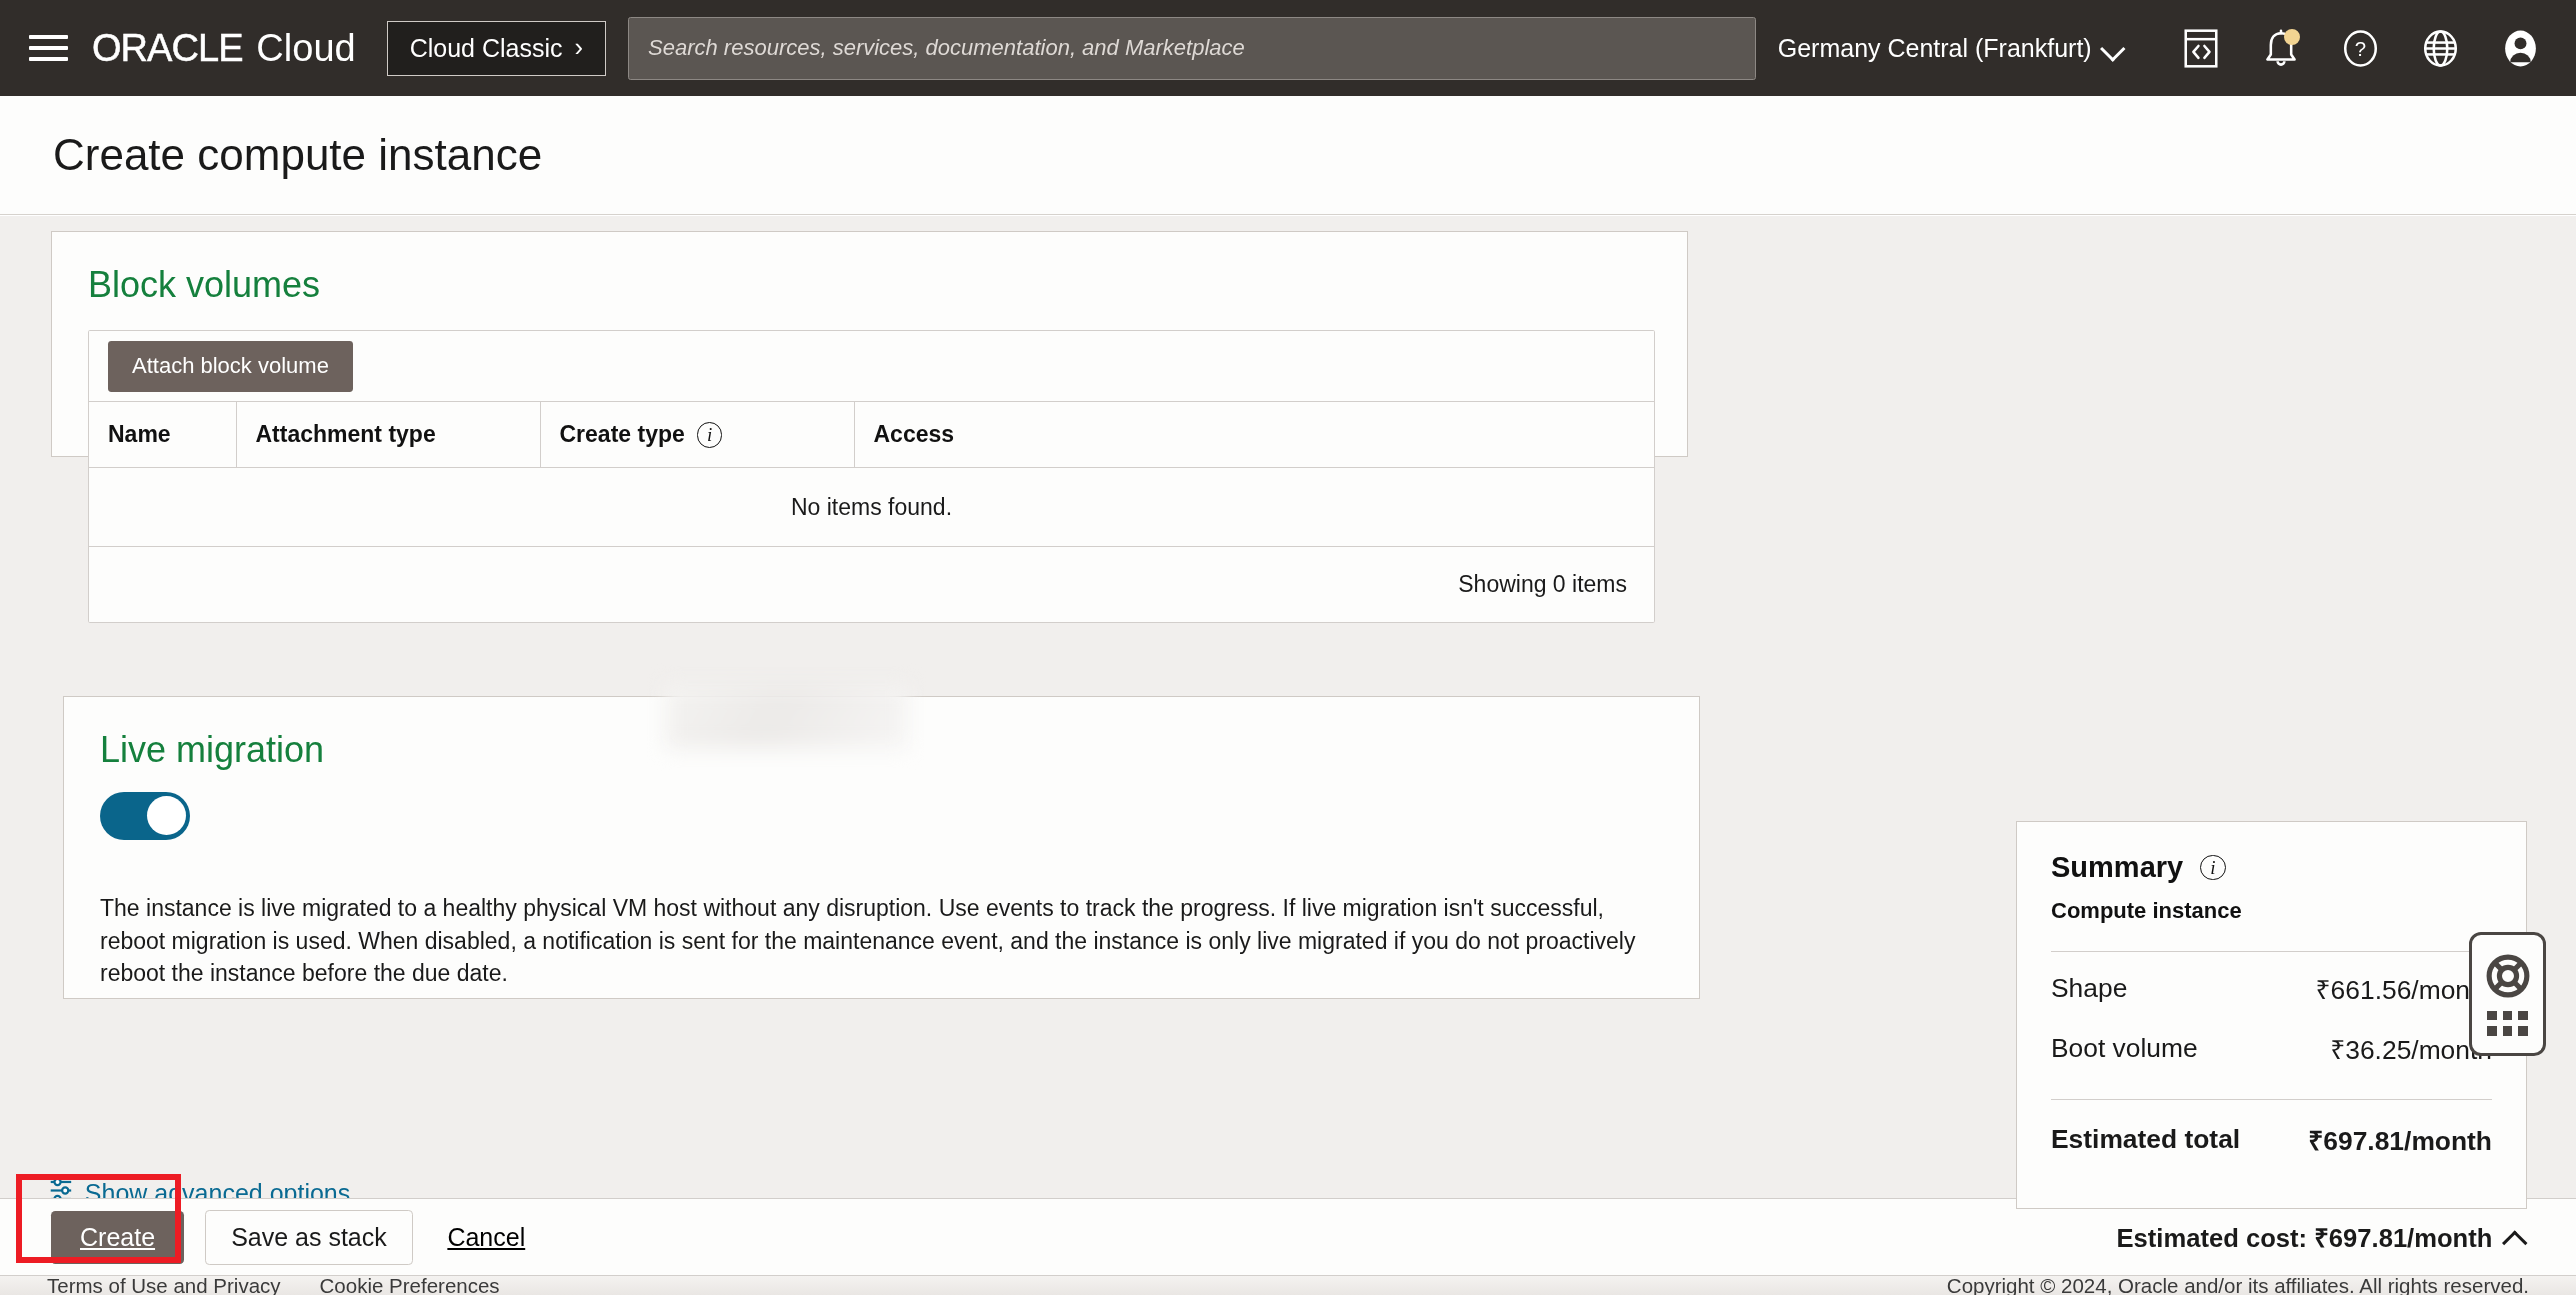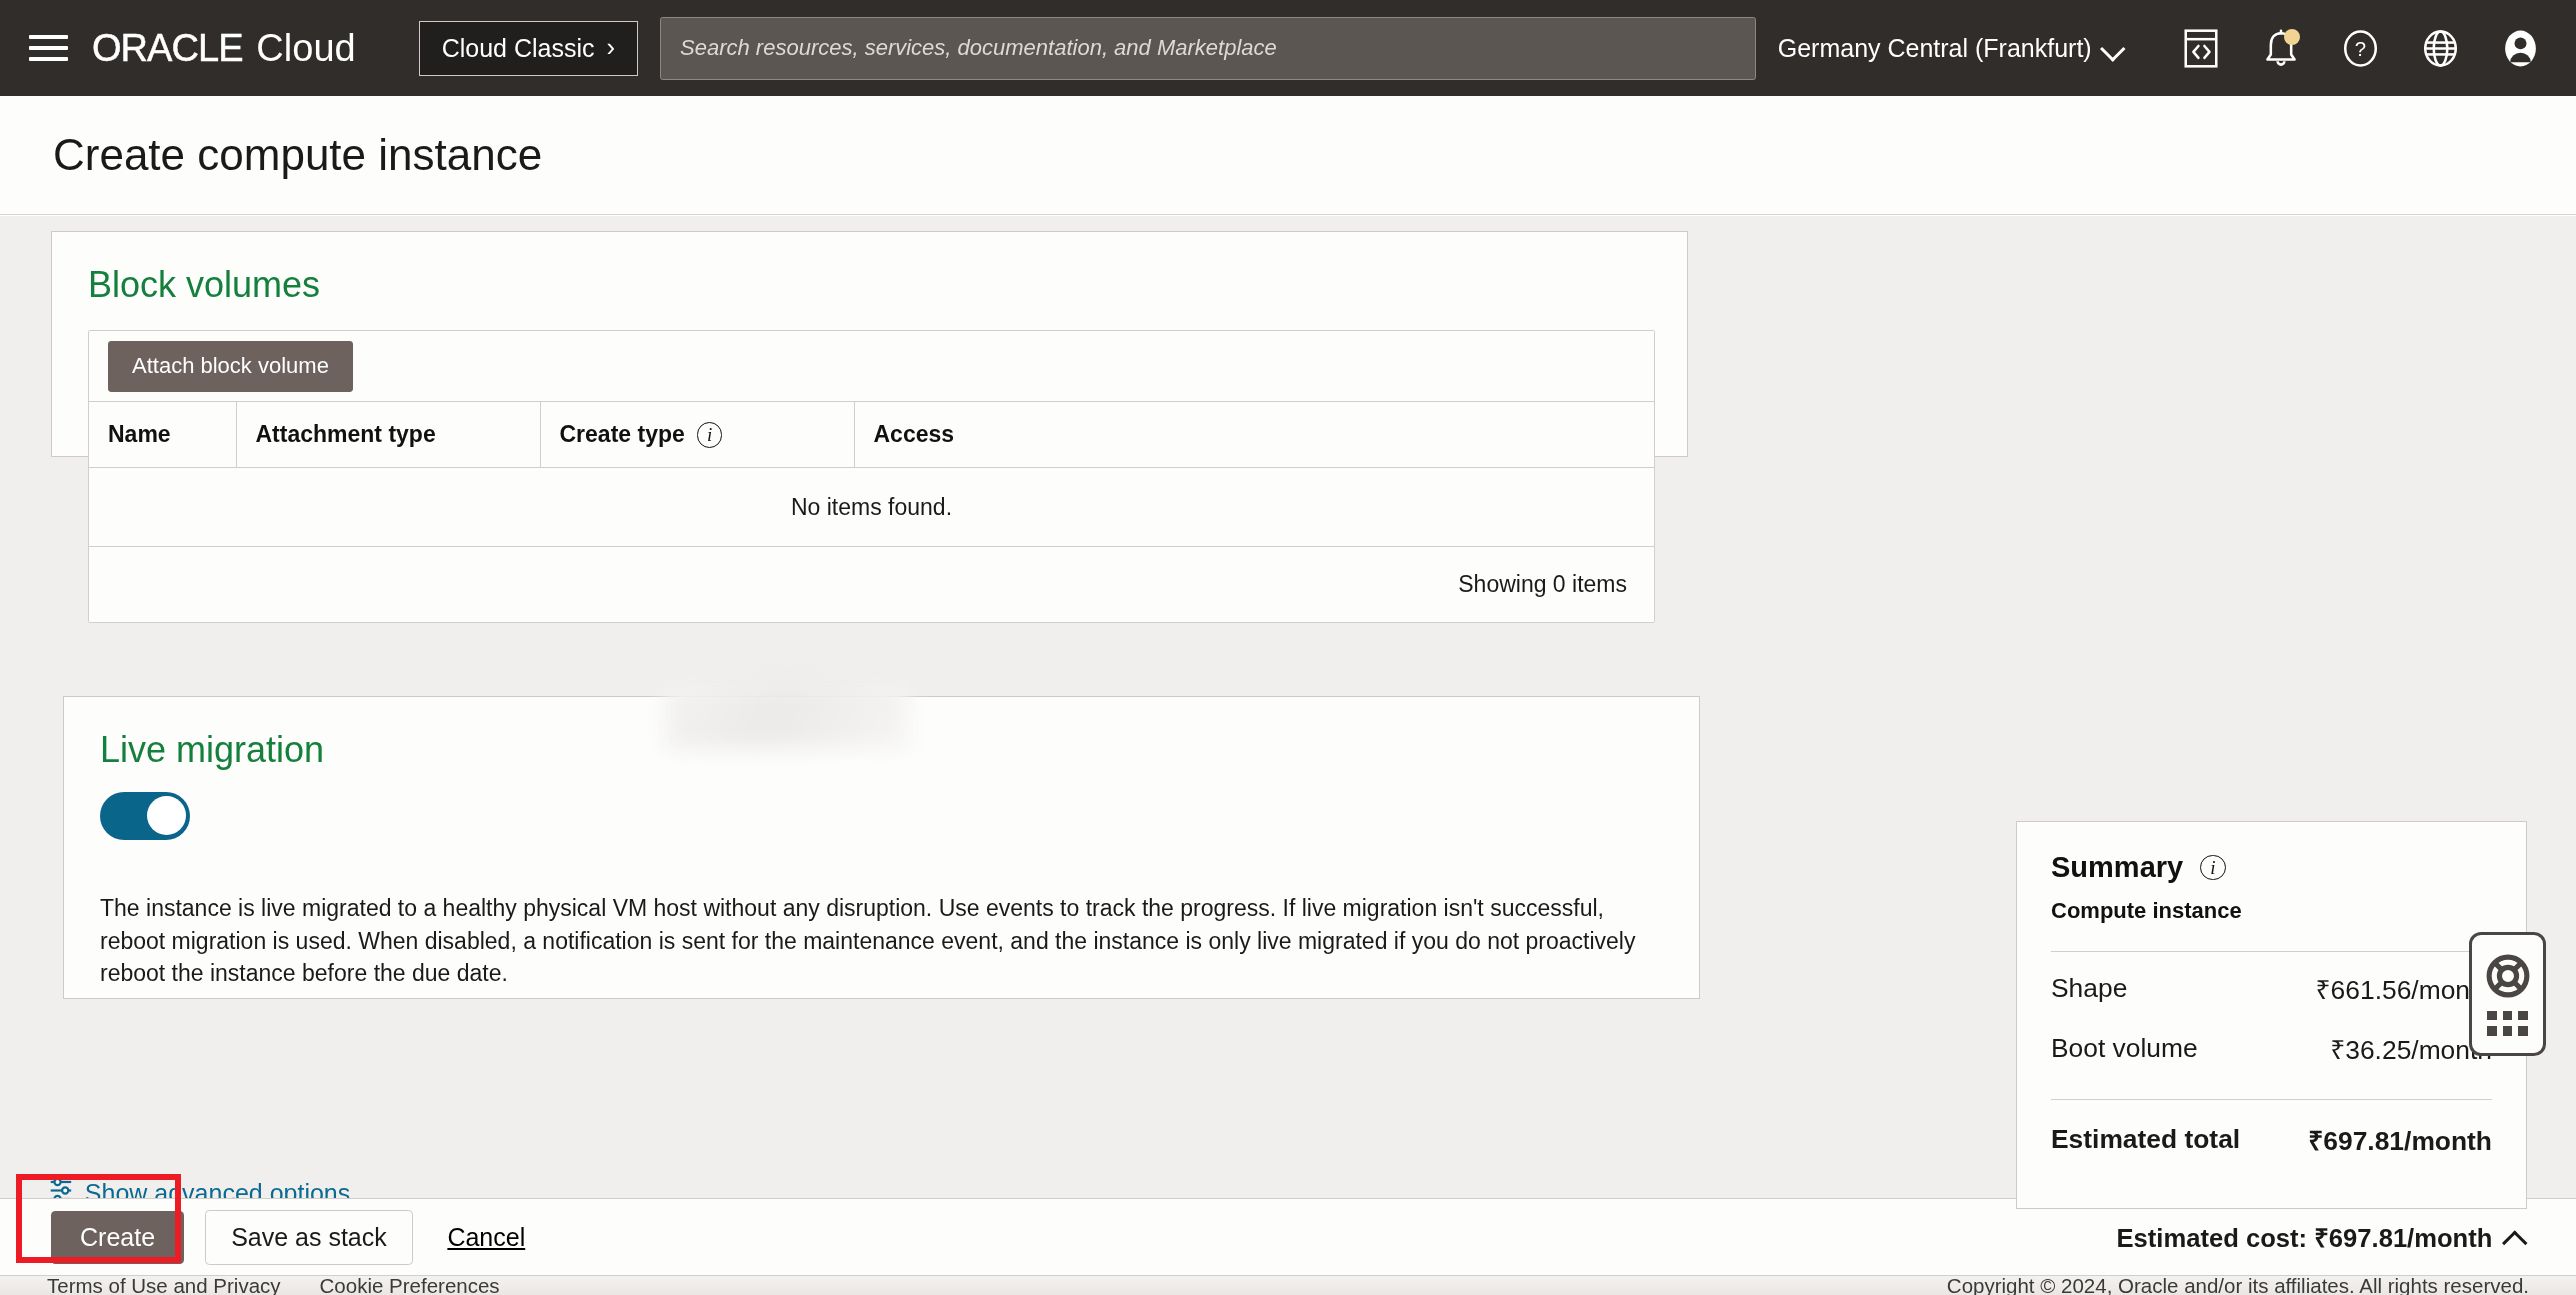--- a/index.html
+++ b/index.html
@@ -34,21 +34,21 @@
     -webkit-text-stroke: 0.5px #fff;
   }
   .cloud-word { font-size: 38px; font-weight: 300; color: #fff; }
 
   .cloud-classic {
     border: 1.3px solid #cfcac6;
     background: #211f1d;
     color: #fff; font-size: 25px; font-weight: 400;
     padding: 12px 22px;
     display: flex; align-items: center; gap: 12px;
-    cursor: pointer; white-space: nowrap; margin-left: 32px;
+    cursor: pointer; white-space: nowrap;
   }
   .chev-right { font-size: 25.6px; line-height: 1; }
 
   .search-wrap { flex: 1; display: flex; justify-content: center; padding: 0 22px; }
   #search-input {
     width: 100%; max-width: 1152px; height: 63px;
     background: #5b5652; border: 0.9px solid #8d8884; border-radius: 2.6px;
     color: #f0ece9; font-size: 22px;
     font-family: "Liberation Sans", sans-serif;
     padding: 0 19px; outline: none; font-style: italic;
@@ -209,21 +209,21 @@
     position: absolute; top: 1198px; left: 0;
     width: 2576px; height: 77px;
     background: #fdfdfc;
     border-top: 1.3px solid #d2cecb;
     display: flex; align-items: center; padding: 0 51px;
     z-index: 3;
   }
   .btn-create {
     background: #6d625d; color: #fff; border: none;
     font-size: 25px; font-family: "Liberation Sans", sans-serif;
-    padding: 12px 29px; border-radius: 4.3px; cursor: pointer;
+    padding: 12px 29px; border-radius: 4.3px; cursor: pointer; text-decoration: underline;
   }
   .btn-outline {
     background: #fdfdfc; color: #1a1a1a; border: 1.3px solid #cfcac5;
     font-size: 25px; font-family: "Liberation Sans", sans-serif;
     padding: 12px 25.6px; border-radius: 4.3px; cursor: pointer; margin-left: 20.5px;
   }
   #cancel-link {
     color: #000000; font-size: 25px; text-decoration: underline;
     margin-left: 34px; cursor: pointer;
   }

